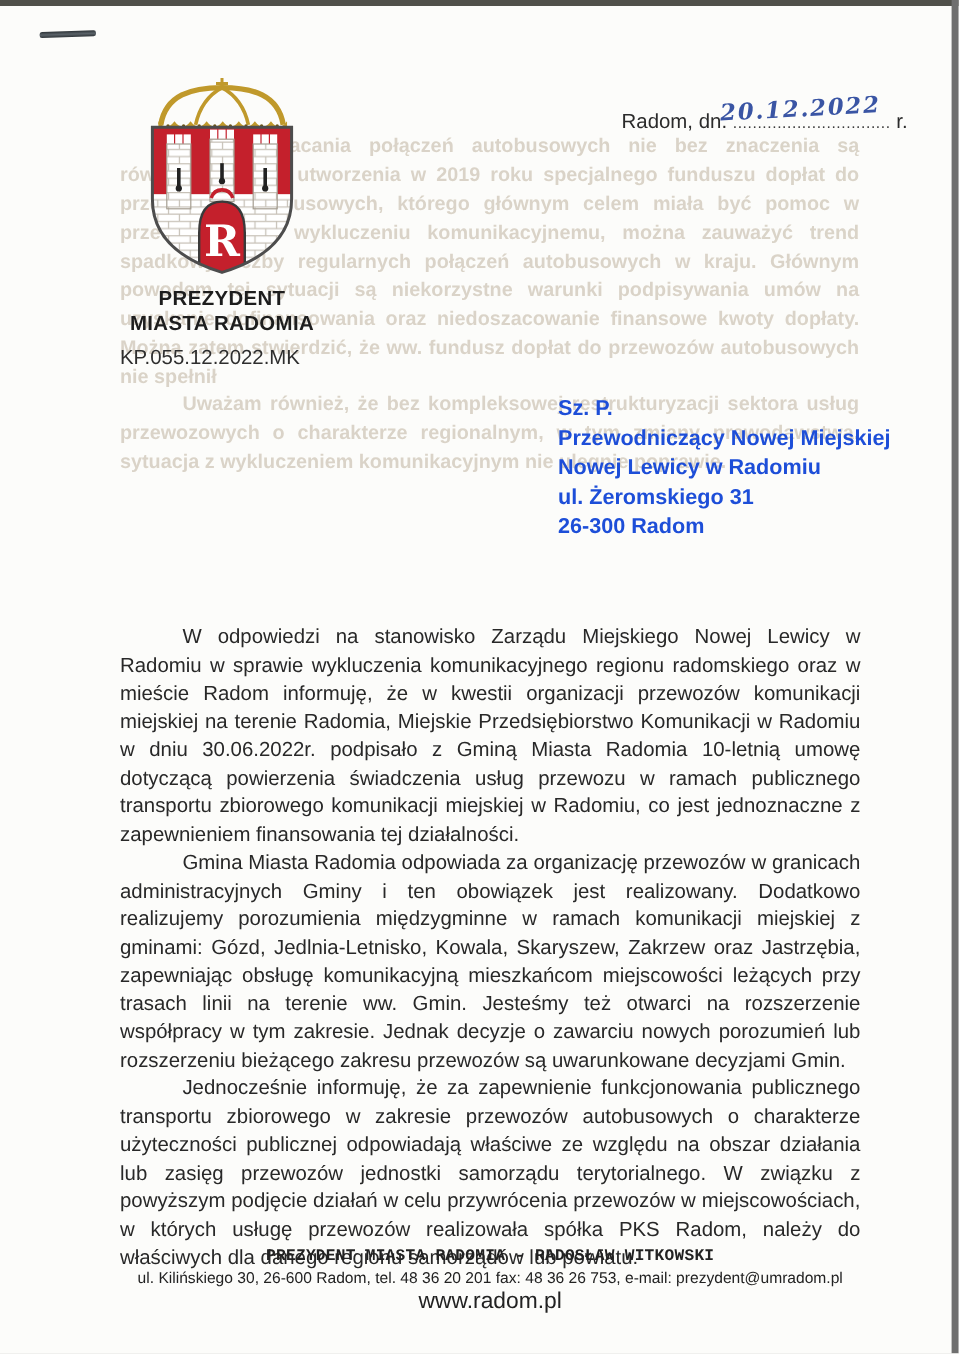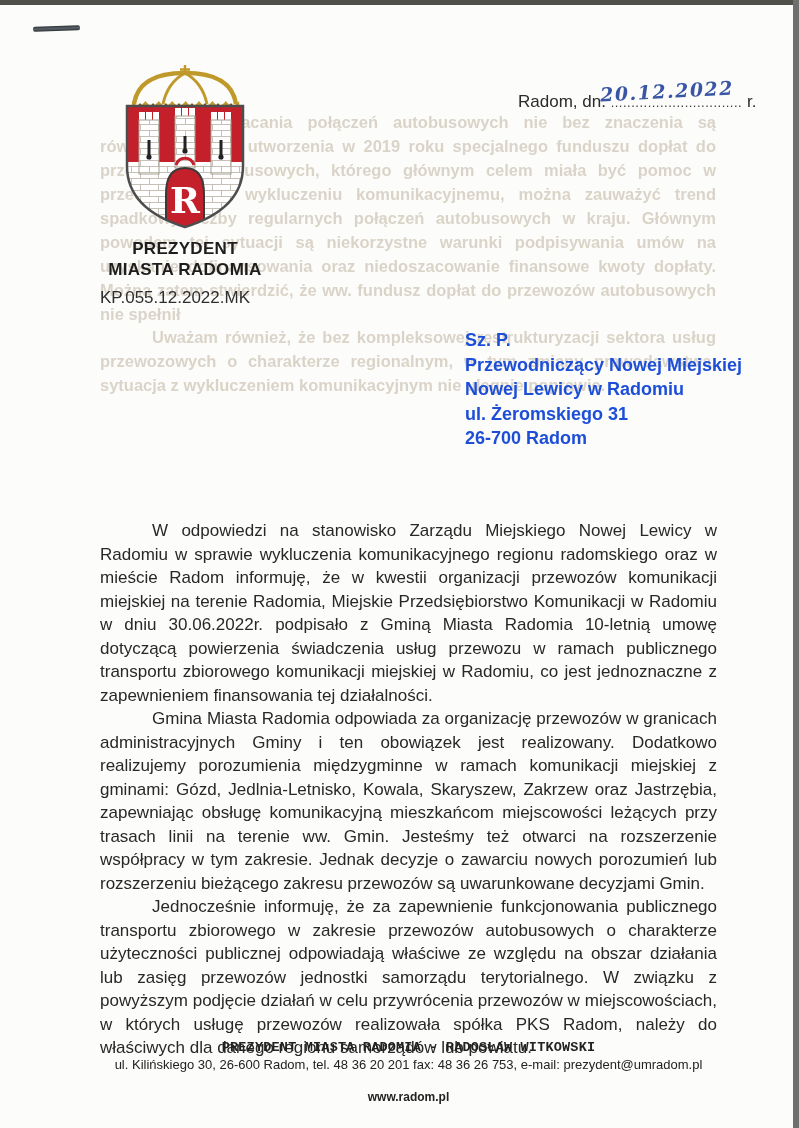--- a/index.html
+++ b/index.html
@@ -51,21 +51,21 @@
 
   .body-text {
     position:absolute; left:100px; top:487px; width:617px; z-index:3;
     font-size:17px; line-height:23.5px; text-align:justify; color:#282828;margin-top:32px;
   }
   .body-text p { text-indent:52px; margin:0; }
 
   .footer { position:absolute; left:100px; top:1040px; width:617px; text-align:center; z-index:3; color:#222; }
   .footer .sig { font-weight:700; font-size:13.5px; letter-spacing:.2px;font-family:Liberation Mono, monospace; }
   .footer .addr { font-size:13px; margin-top:2px; }
-  .footer .site { font-weight:700; font-size:12px; margin-top:18px; }
+  .footer .site { font-weight:400; font-size:19px; margin-top:2px; }
 </style>
 </head>
 <body>
 
 <div class="page">
 
   <div class="scan-edge-top"></div>
   <div class="scan-edge-right"></div>
   <div class="staple"></div>
 
@@ -155,21 +155,21 @@
     <span class="dots">................................</span>
     <span>r.</span>
     <span class="handwritten">20.12.2022</span>
   </div>
 
   <div class="recipient">
     <div>Sz. P.</div>
     <div>Przewodniczący Nowej Miejskiej</div>
     <div>Nowej Lewicy w Radomiu</div>
     <div>ul. Żeromskiego 31</div>
-    <div>26-700 Radom</div>
+    <div>26-300 Radom</div>
   </div>
 
   <div class="body-text">
     <p>W odpowiedzi na stanowisko Zarządu Miejskiego Nowej Lewicy w Radomiu w sprawie wykluczenia komunikacyjnego regionu radomskiego oraz w mieście Radom informuję, że w kwestii organizacji przewozów komunikacji miejskiej na terenie Radomia, Miejskie Przedsiębiorstwo Komunikacji w Radomiu w dniu 30.06.2022r. podpisało z Gminą Miasta Radomia 10-letnią umowę dotyczącą powierzenia świadczenia usług przewozu w ramach publicznego transportu zbiorowego komunikacji miejskiej w Radomiu, co jest jednoznaczne z zapewnieniem finansowania tej działalności.</p>
     <p>Gmina Miasta Radomia odpowiada za organizację przewozów w granicach administracyjnych Gminy i ten obowiązek jest realizowany. Dodatkowo realizujemy porozumienia międzygminne w ramach komunikacji miejskiej z gminami: Gózd, Jedlnia-Letnisko, Kowala, Skaryszew, Zakrzew oraz Jastrzębia, zapewniając obsługę komunikacyjną mieszkańcom miejscowości leżących przy trasach linii na terenie ww. Gmin. Jesteśmy też otwarci na rozszerzenie współpracy w tym zakresie. Jednak decyzje o zawarciu nowych porozumień lub rozszerzeniu bieżącego zakresu przewozów są uwarunkowane decyzjami Gmin.</p>
     <p>Jednocześnie informuję, że za zapewnienie funkcjonowania publicznego transportu zbiorowego w zakresie przewozów autobusowych o charakterze użyteczności publicznej odpowiadają właściwe ze względu na obszar działania lub zasięg przewozów jednostki samorządu terytorialnego. W związku z powyższym podjęcie działań w celu przywrócenia przewozów w miejscowościach, w których usługę przewozów realizowała spółka PKS Radom, należy do właściwych dla danego regionu samorządów lub powiatu.</p>
   </div>
 
   <div class="footer">
     <div class="sig">PREZYDENT MIASTA RADOMIA - RADOSŁAW WITKOWSKI</div>

